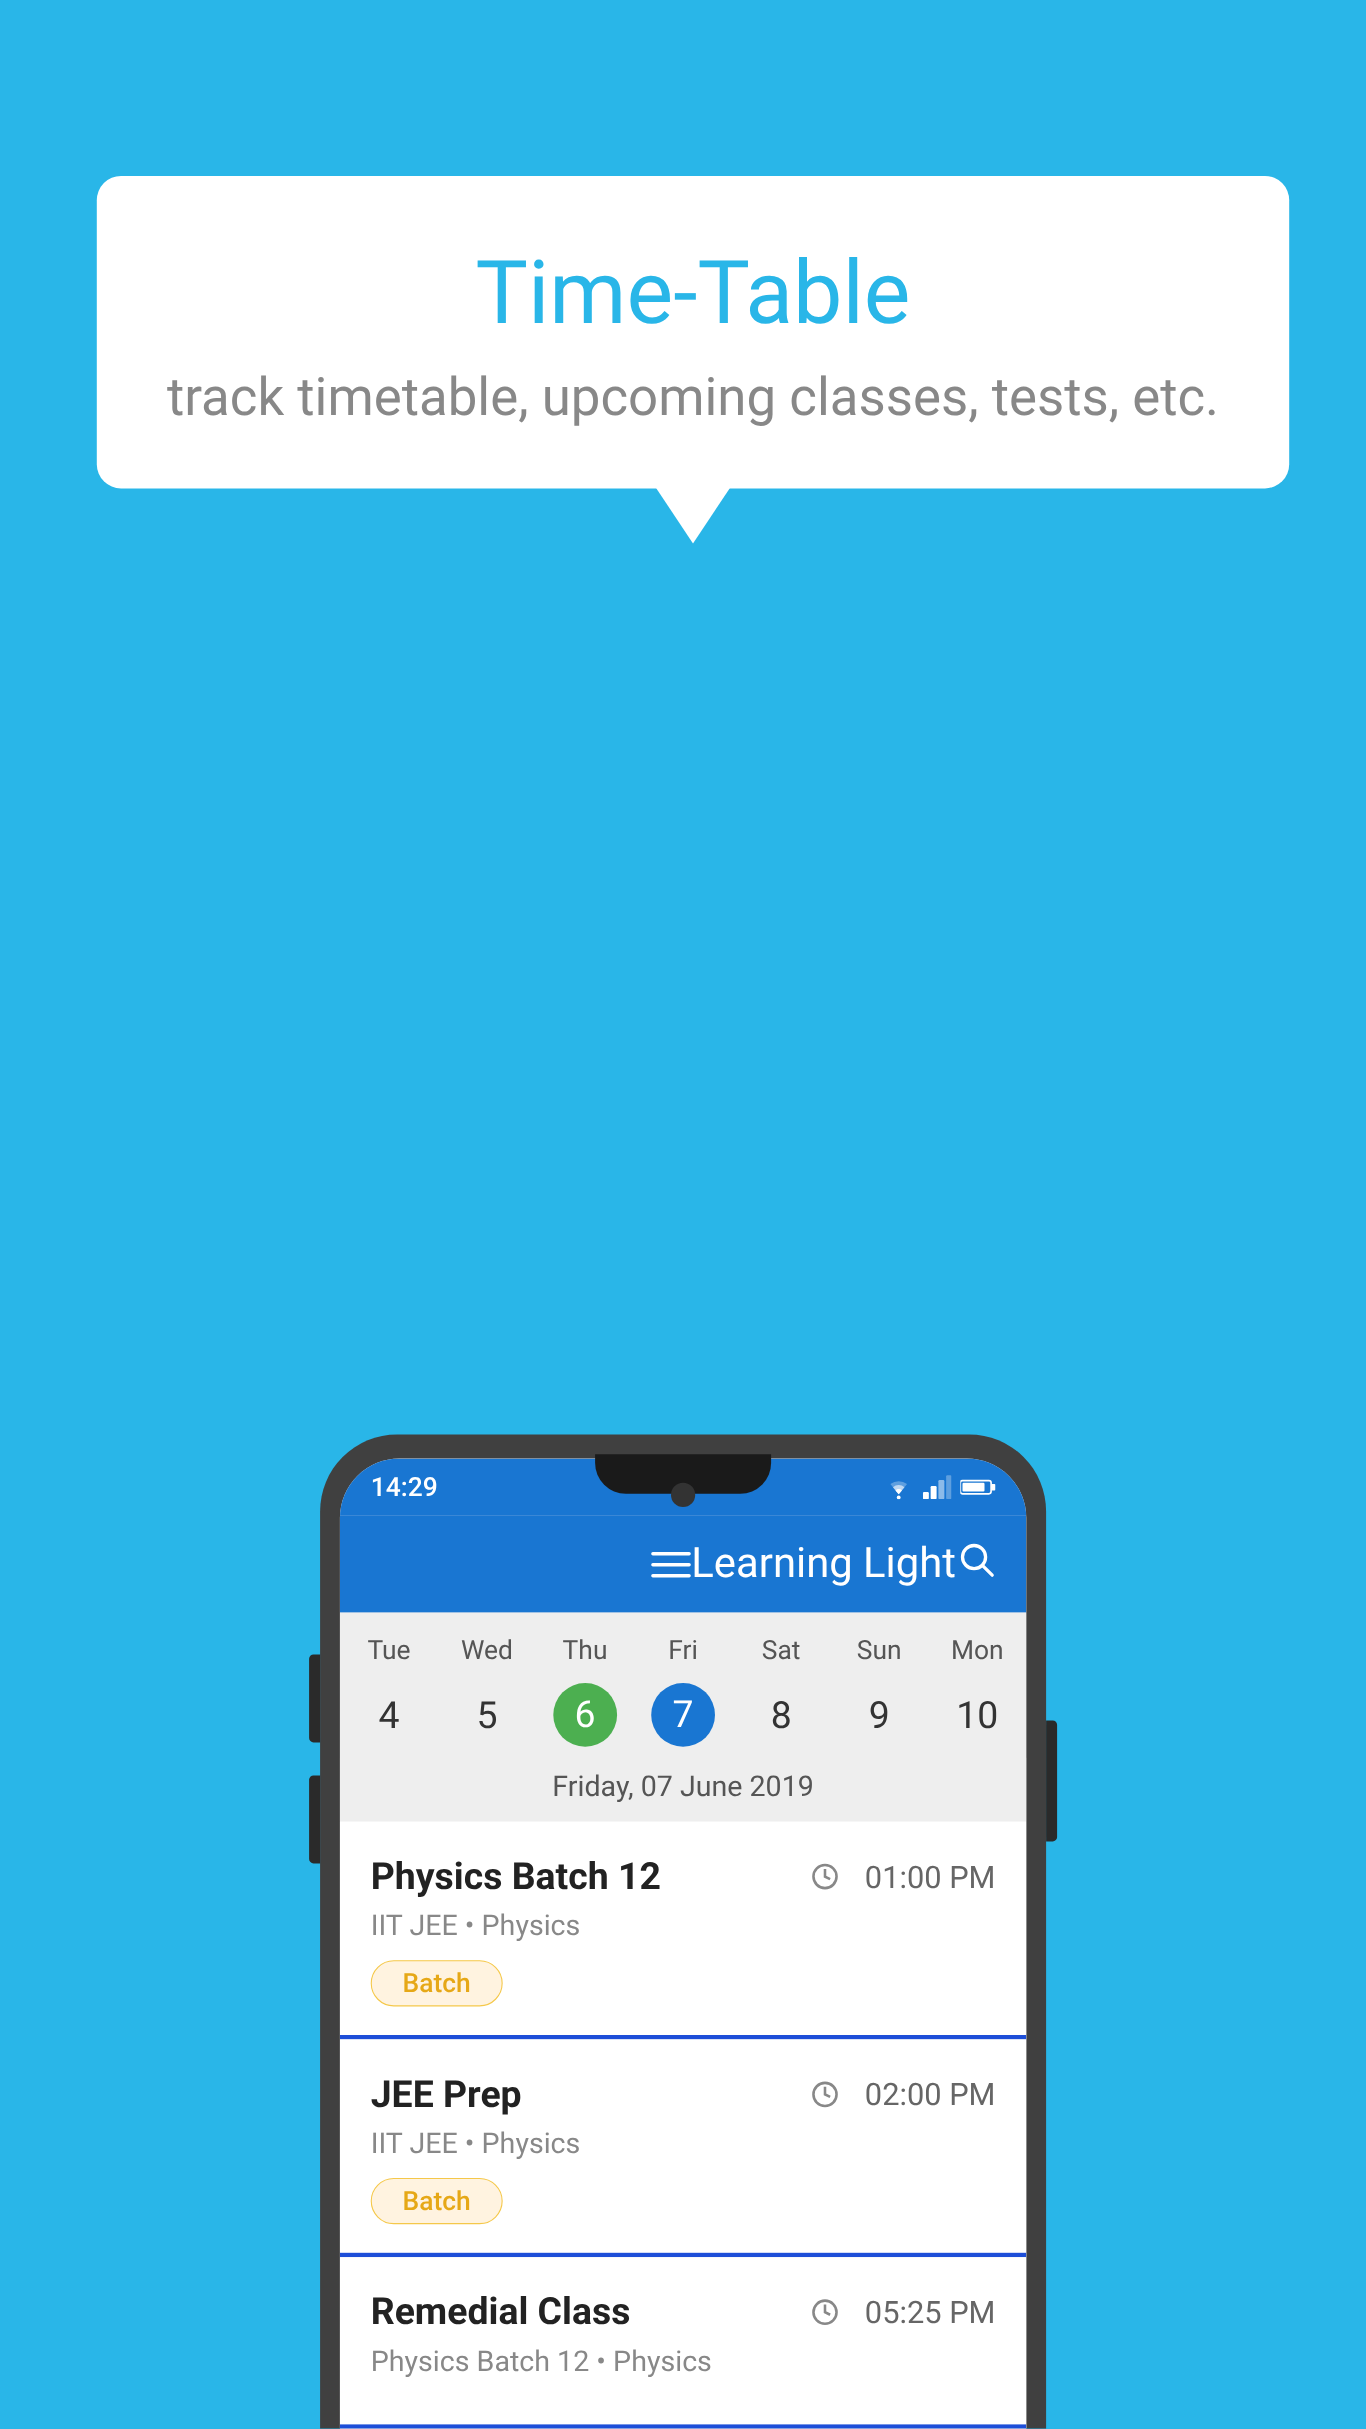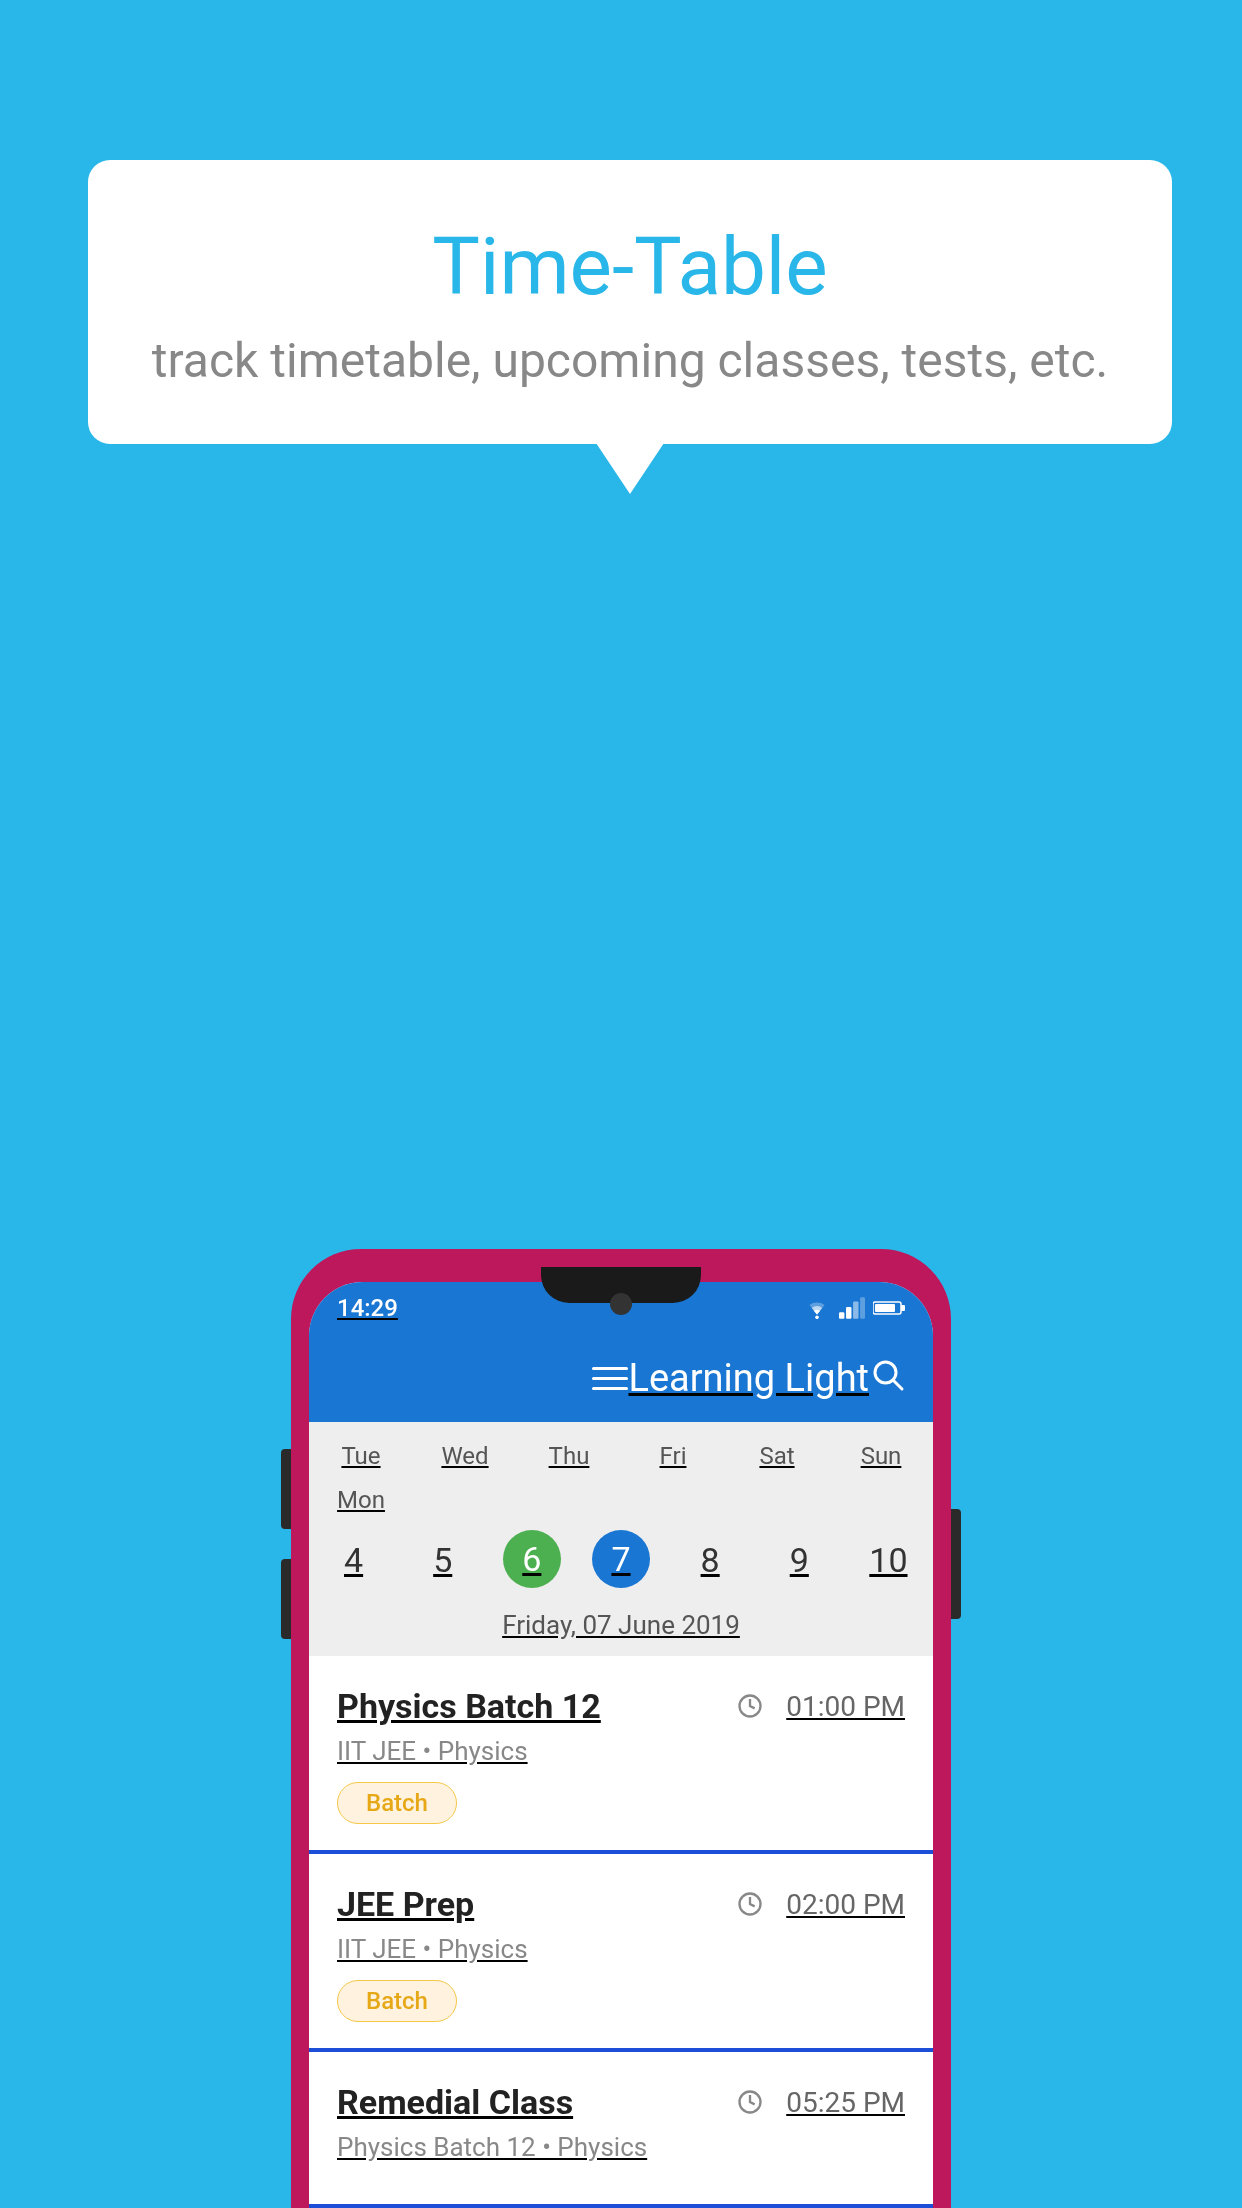--- a/index.html
+++ b/index.html
@@ -59,25 +59,24 @@
     
     .phone-container {
       position: absolute;
       bottom: 0;
       left: 50%;
       transform: translateX(-50%);
       width: 660px;
     }
 
     .phone-outer {
-      background: #be185d;
+      background: #404040;
       border-radius: 70px 70px 0 0;
-      padding: 33px 18px 0;
+      padding: 22px 18px 0;
       position: relative;
-      text-decoration: underline;
     }
 
     
     .phone-notch {
       position: absolute;
       top: 18px;
       left: 50%;
       transform: translateX(-50%);
       width: 160px;
       height: 36px;
@@ -197,21 +196,21 @@
     }
 
     
     .calendar-week {
       background: #eeeeee;
       padding: 12px 0 0;
     }
 
     .day-headers {
       display: grid;
-      grid-template-columns: repeat(6, 1fr);
+      grid-template-columns: repeat(7, 1fr);
       text-align: center;
     }
 
     .day-header {
       font-size: 24px;
       color: #555;
       padding: 8px 0;
     }
 
     .day-numbers {

